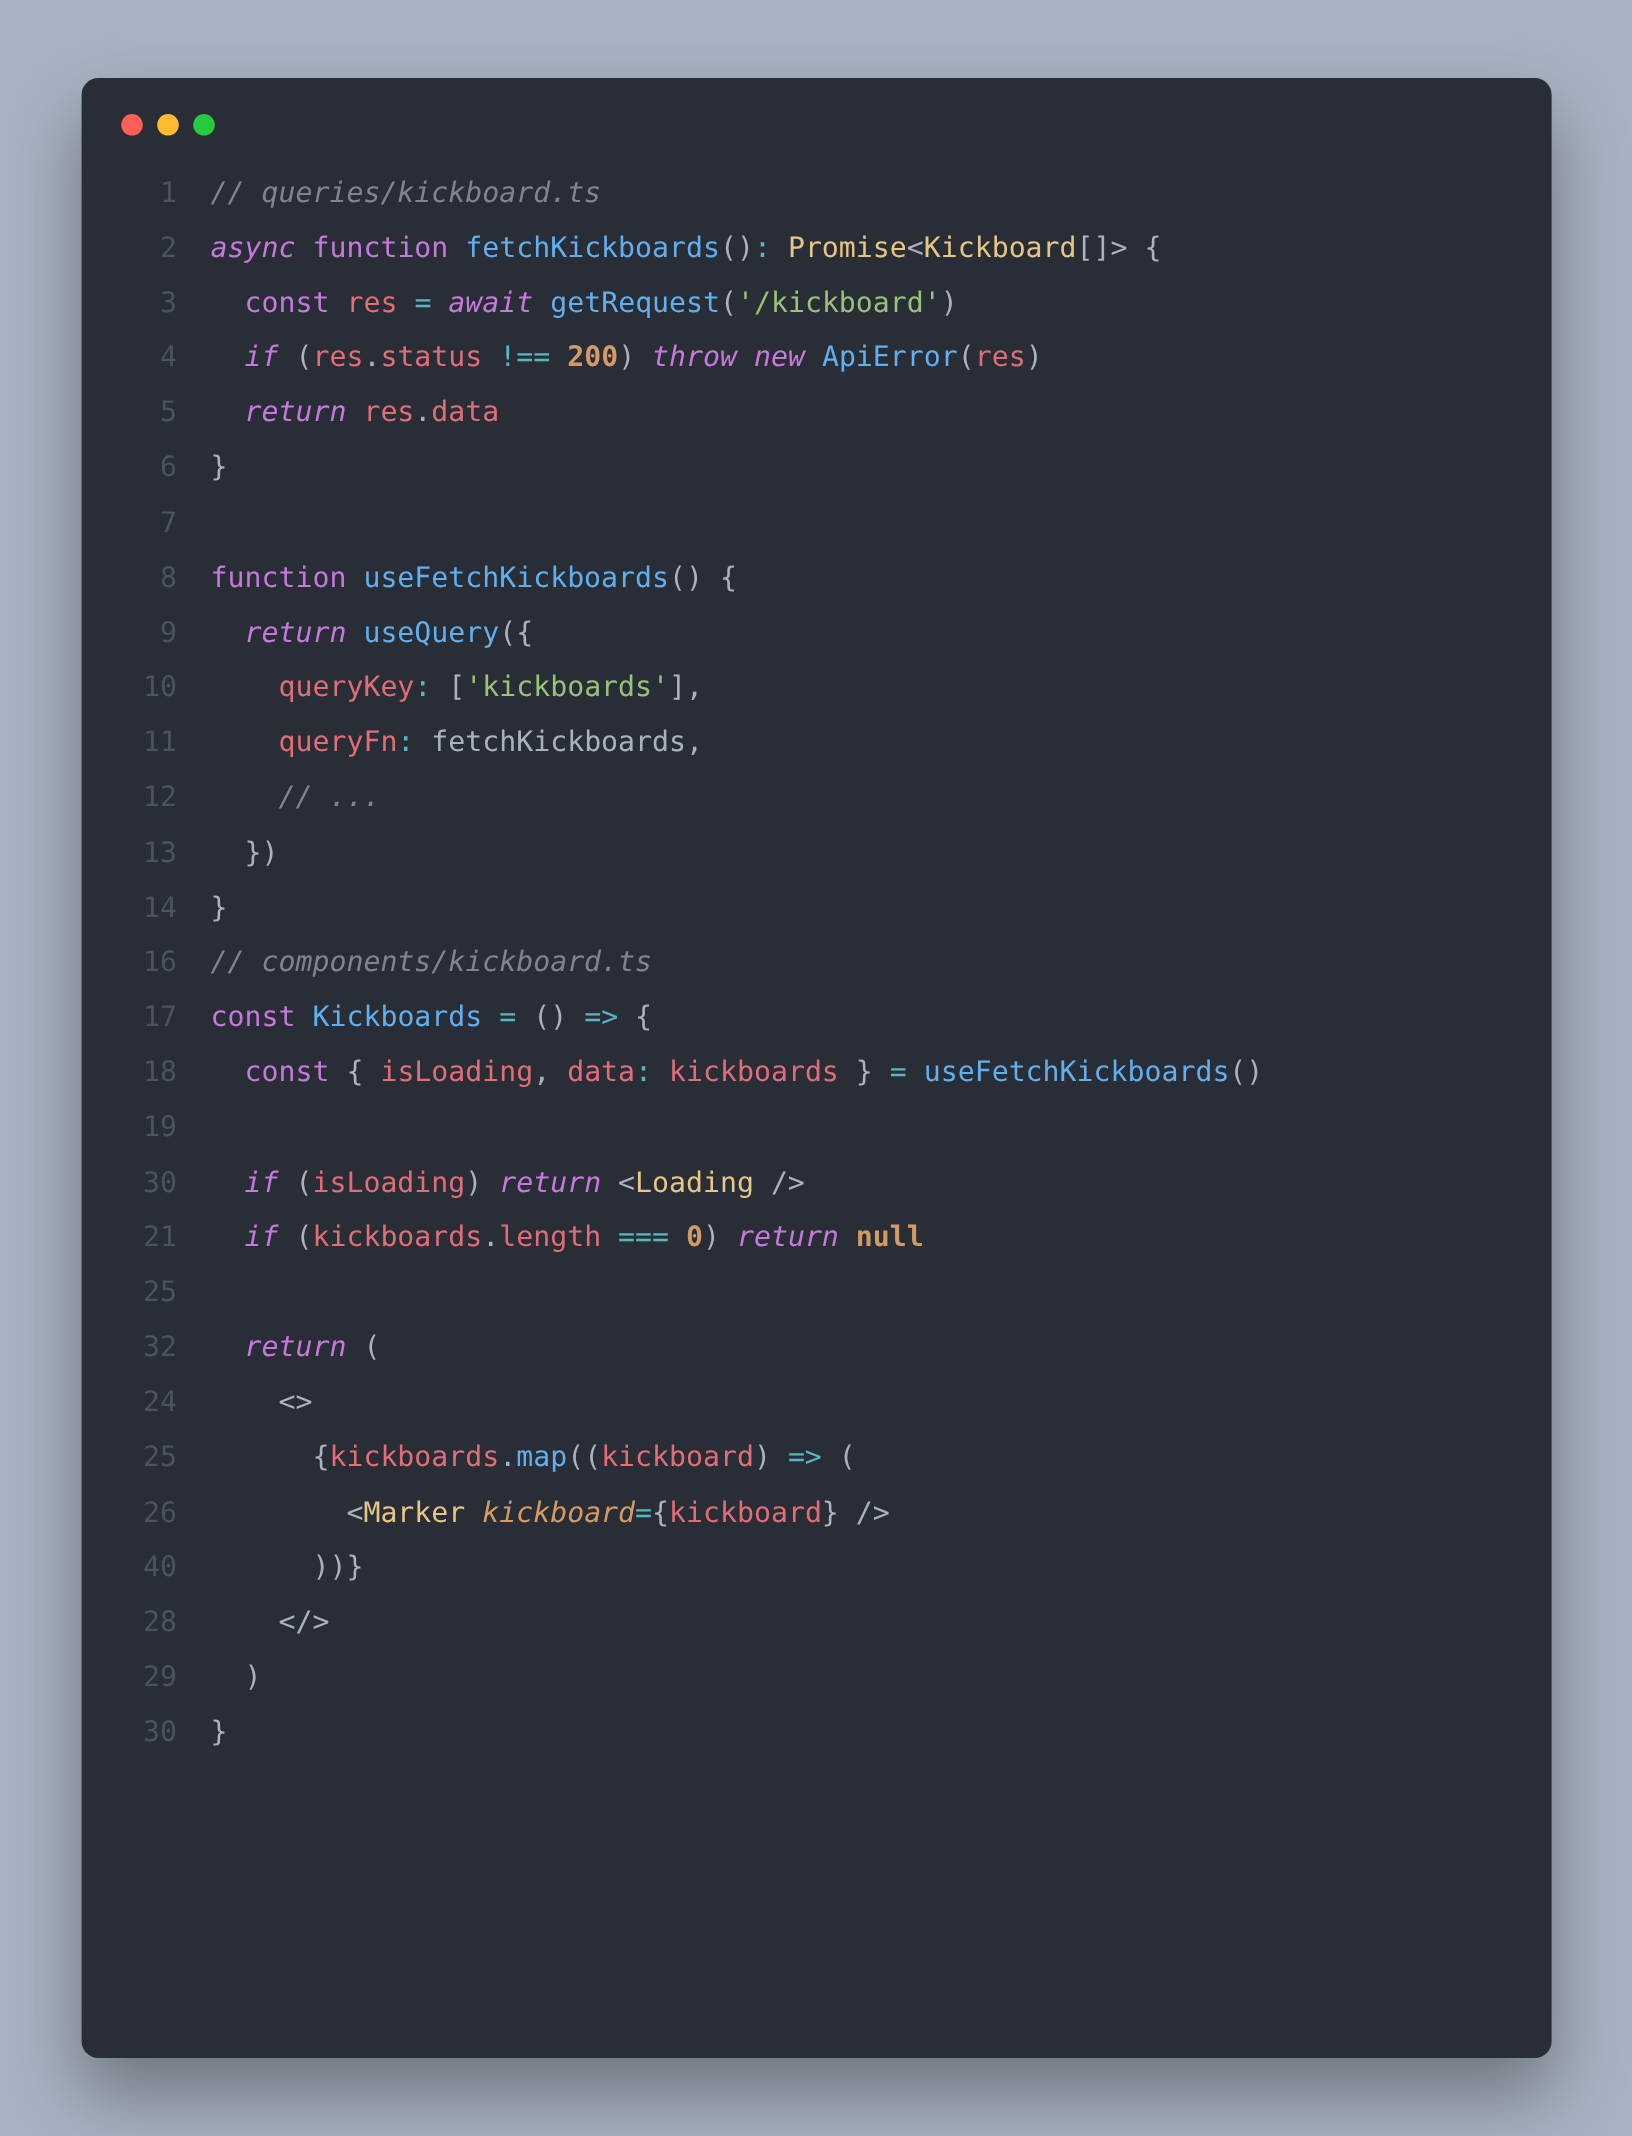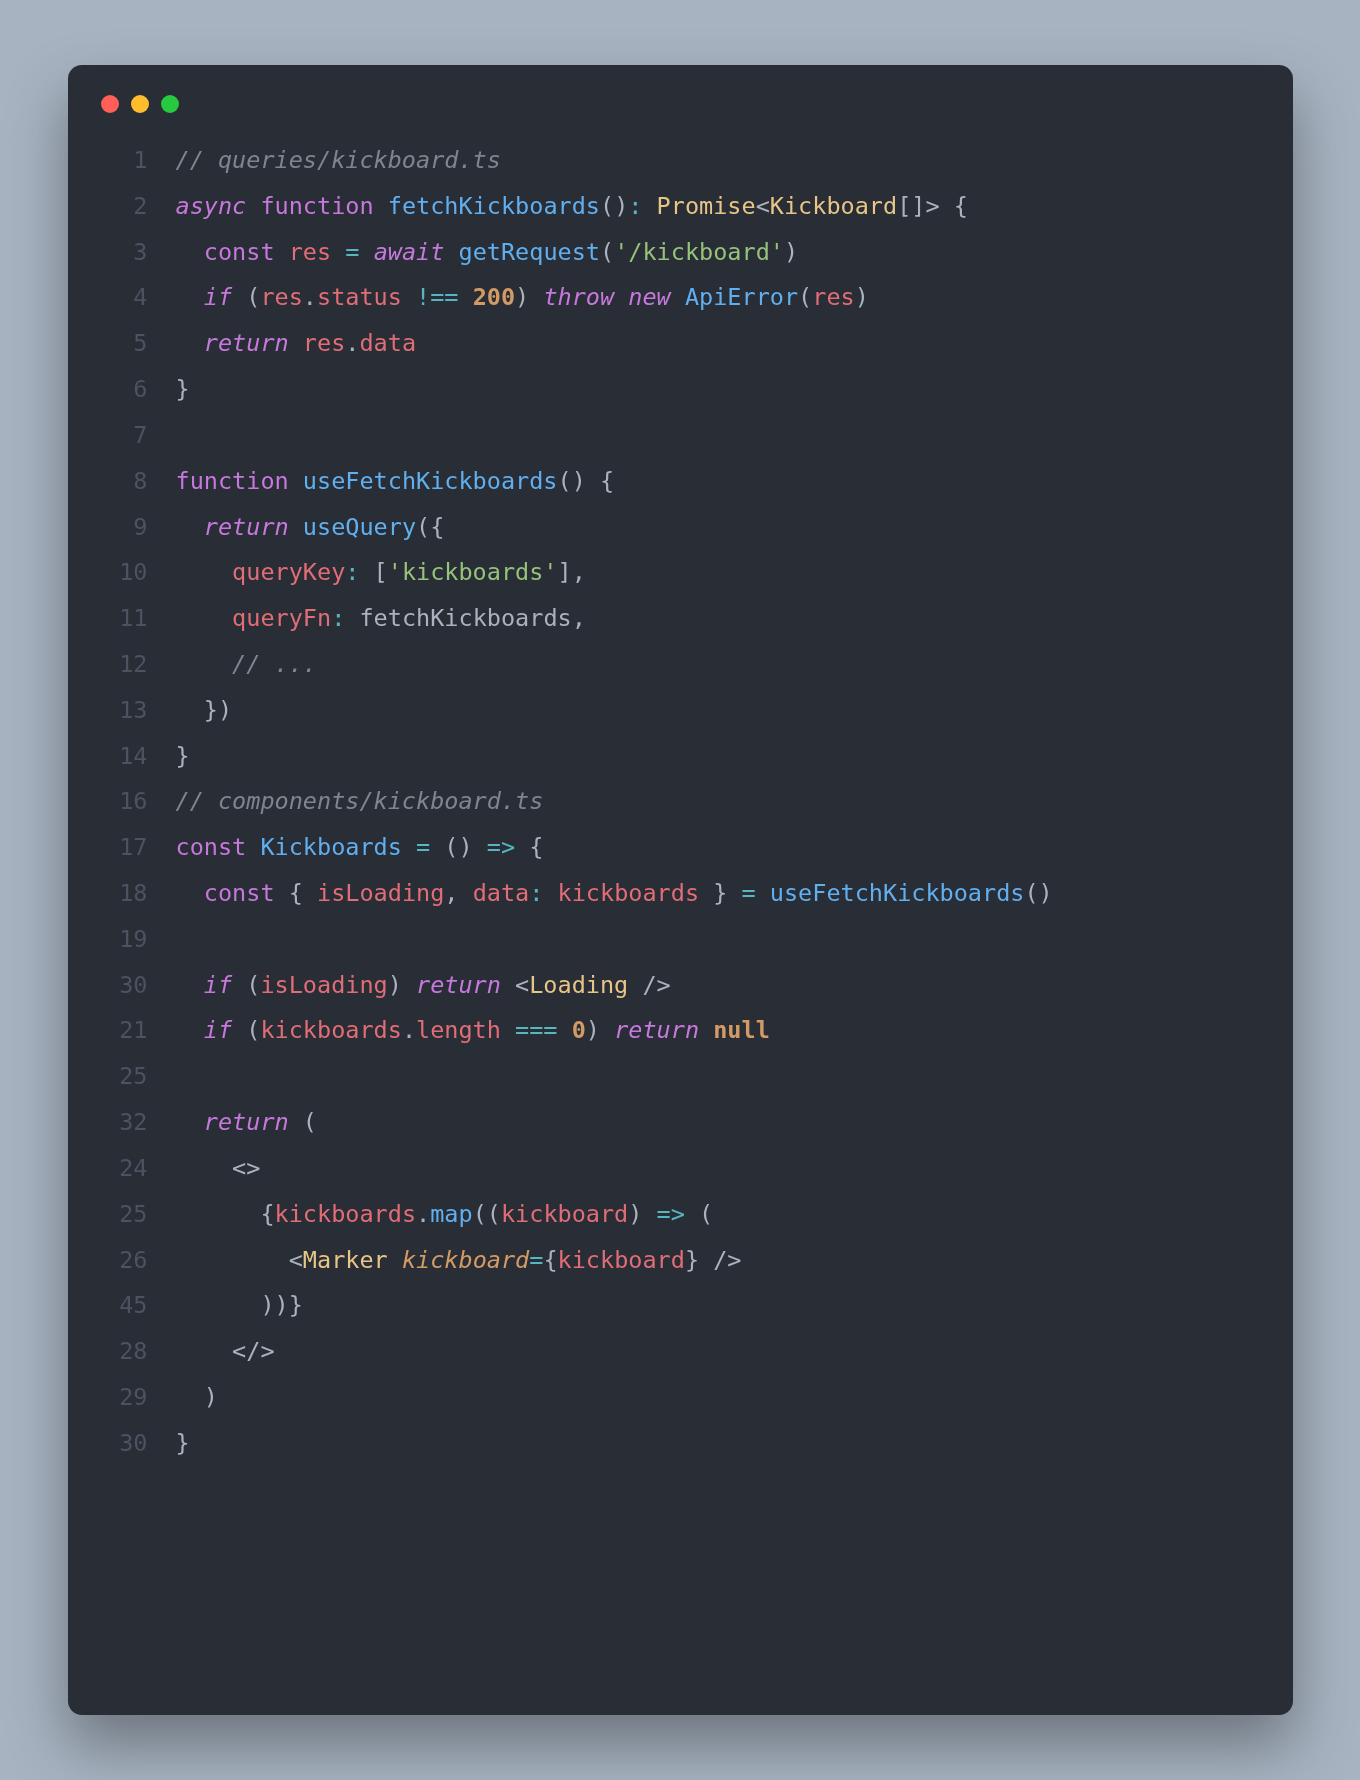--- a/index.html
+++ b/index.html
@@ -100,18 +100,18 @@
       <div class="row"><span class="ln">17</span><span class="content"><span class="c-kwp">const</span><span class="c-pun"> </span><span class="c-fn">Kickboards</span><span class="c-pun"> </span><span class="c-op">=</span><span class="c-pun"> () </span><span class="c-op">=&gt;</span><span class="c-pun"> {</span></span></div>
       <div class="row"><span class="ln">18</span><span class="content"><span class="c-pun">  </span><span class="c-kwp">const</span><span class="c-pun"> { </span><span class="c-var">isLoading</span><span class="c-pun">, </span><span class="c-var">data</span><span class="c-op">:</span><span class="c-pun"> </span><span class="c-var">kickboards</span><span class="c-pun"> } </span><span class="c-op">=</span><span class="c-pun"> </span><span class="c-fn">useFetchKickboards</span><span class="c-pun">()</span></span></div>
       <div class="row"><span class="ln">19</span><span class="content"></span></div>
       <div class="row"><span class="ln">30</span><span class="content"><span class="c-pun">  </span><span class="c-kw">if</span><span class="c-pun"> (</span><span class="c-var">isLoading</span><span class="c-pun">) </span><span class="c-kw">return</span><span class="c-pun"> &lt;</span><span class="c-jsx">Loading</span><span class="c-pun"> /&gt;</span></span></div>
       <div class="row"><span class="ln">21</span><span class="content"><span class="c-pun">  </span><span class="c-kw">if</span><span class="c-pun"> (</span><span class="c-var">kickboards</span><span class="c-pun">.</span><span class="c-var">length</span><span class="c-pun"> </span><span class="c-op">===</span><span class="c-pun"> </span><span class="c-num">0</span><span class="c-pun">) </span><span class="c-kw">return</span><span class="c-pun"> </span><span class="c-num">null</span></span></div>
       <div class="row"><span class="ln">25</span><span class="content"></span></div>
       <div class="row"><span class="ln">32</span><span class="content"><span class="c-pun">  </span><span class="c-kw">return</span><span class="c-pun"> (</span></span></div>
       <div class="row"><span class="ln">24</span><span class="content"><span class="c-pun">    &lt;&gt;</span></span></div>
       <div class="row"><span class="ln">25</span><span class="content"><span class="c-pun">      {</span><span class="c-var">kickboards</span><span class="c-pun">.</span><span class="c-fn">map</span><span class="c-pun">((</span><span class="c-var">kickboard</span><span class="c-pun">) </span><span class="c-op">=&gt;</span><span class="c-pun"> (</span></span></div>
       <div class="row"><span class="ln">26</span><span class="content"><span class="c-pun">        &lt;</span><span class="c-jsx">Marker</span><span class="c-pun"> </span><span class="c-attr">kickboard</span><span class="c-op">=</span><span class="c-pun">{</span><span class="c-var">kickboard</span><span class="c-pun">} /&gt;</span></span></div>
-      <div class="row"><span class="ln">45</span><span class="content"><span class="c-pun">      ))}</span></span></div>
+      <div class="row"><span class="ln">40</span><span class="content"><span class="c-pun">      ))}</span></span></div>
       <div class="row"><span class="ln">28</span><span class="content"><span class="c-pun">    &lt;/&gt;</span></span></div>
       <div class="row"><span class="ln">29</span><span class="content"><span class="c-pun">  )</span></span></div>
       <div class="row"><span class="ln">30</span><span class="content"><span class="c-pun">}</span></span></div>
     </div>
 </div>
 
 </body></html>

